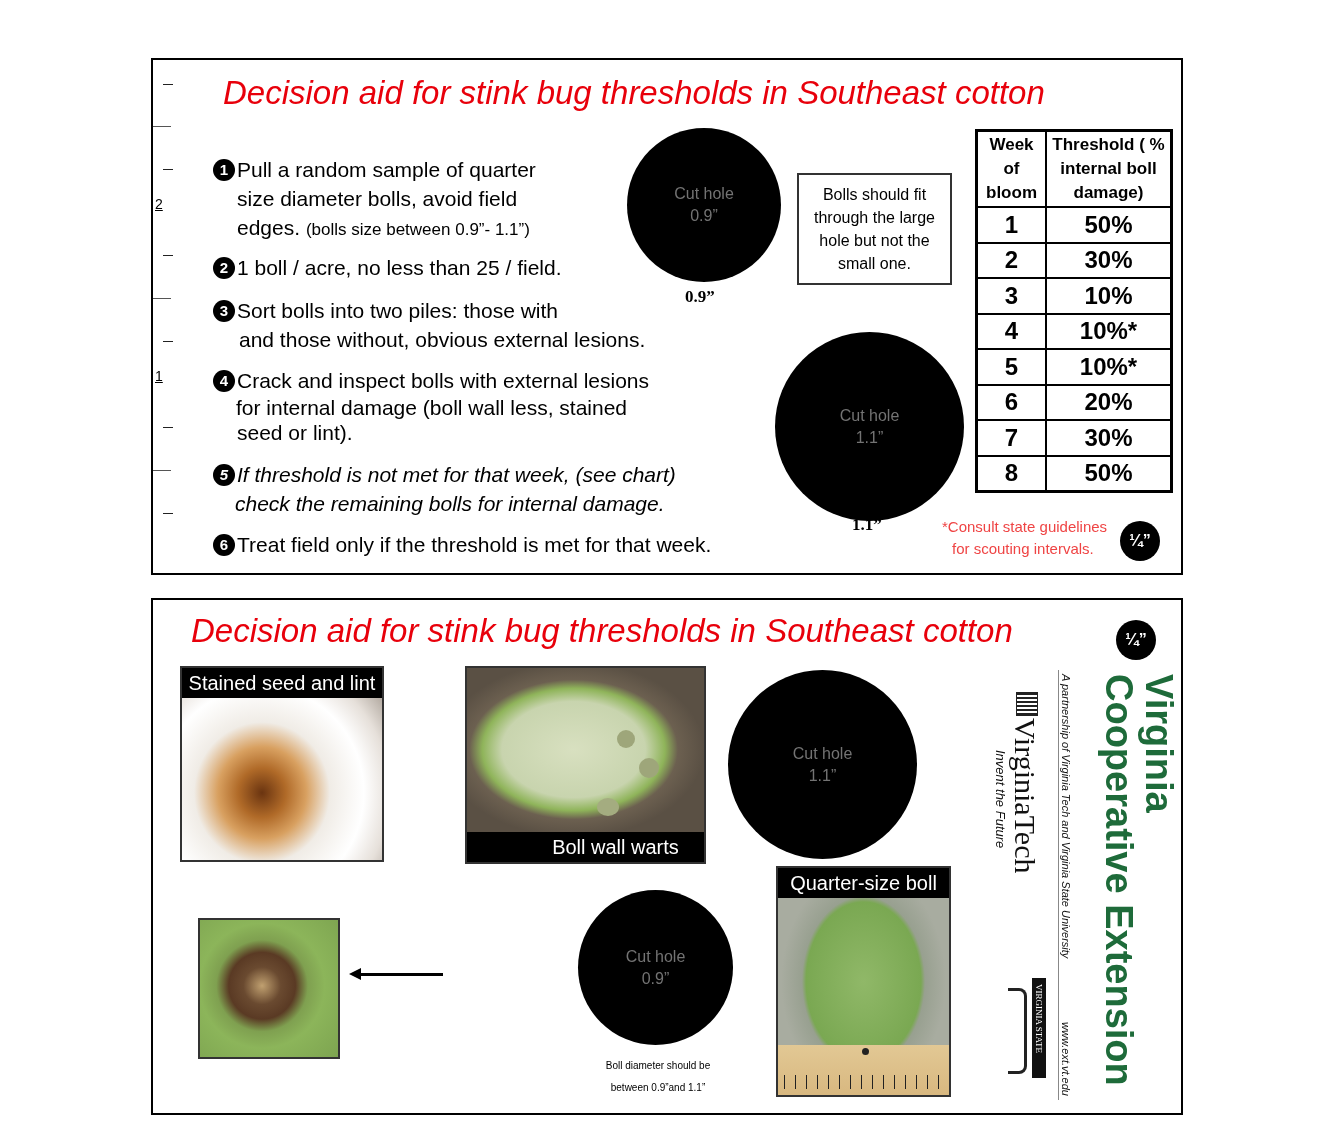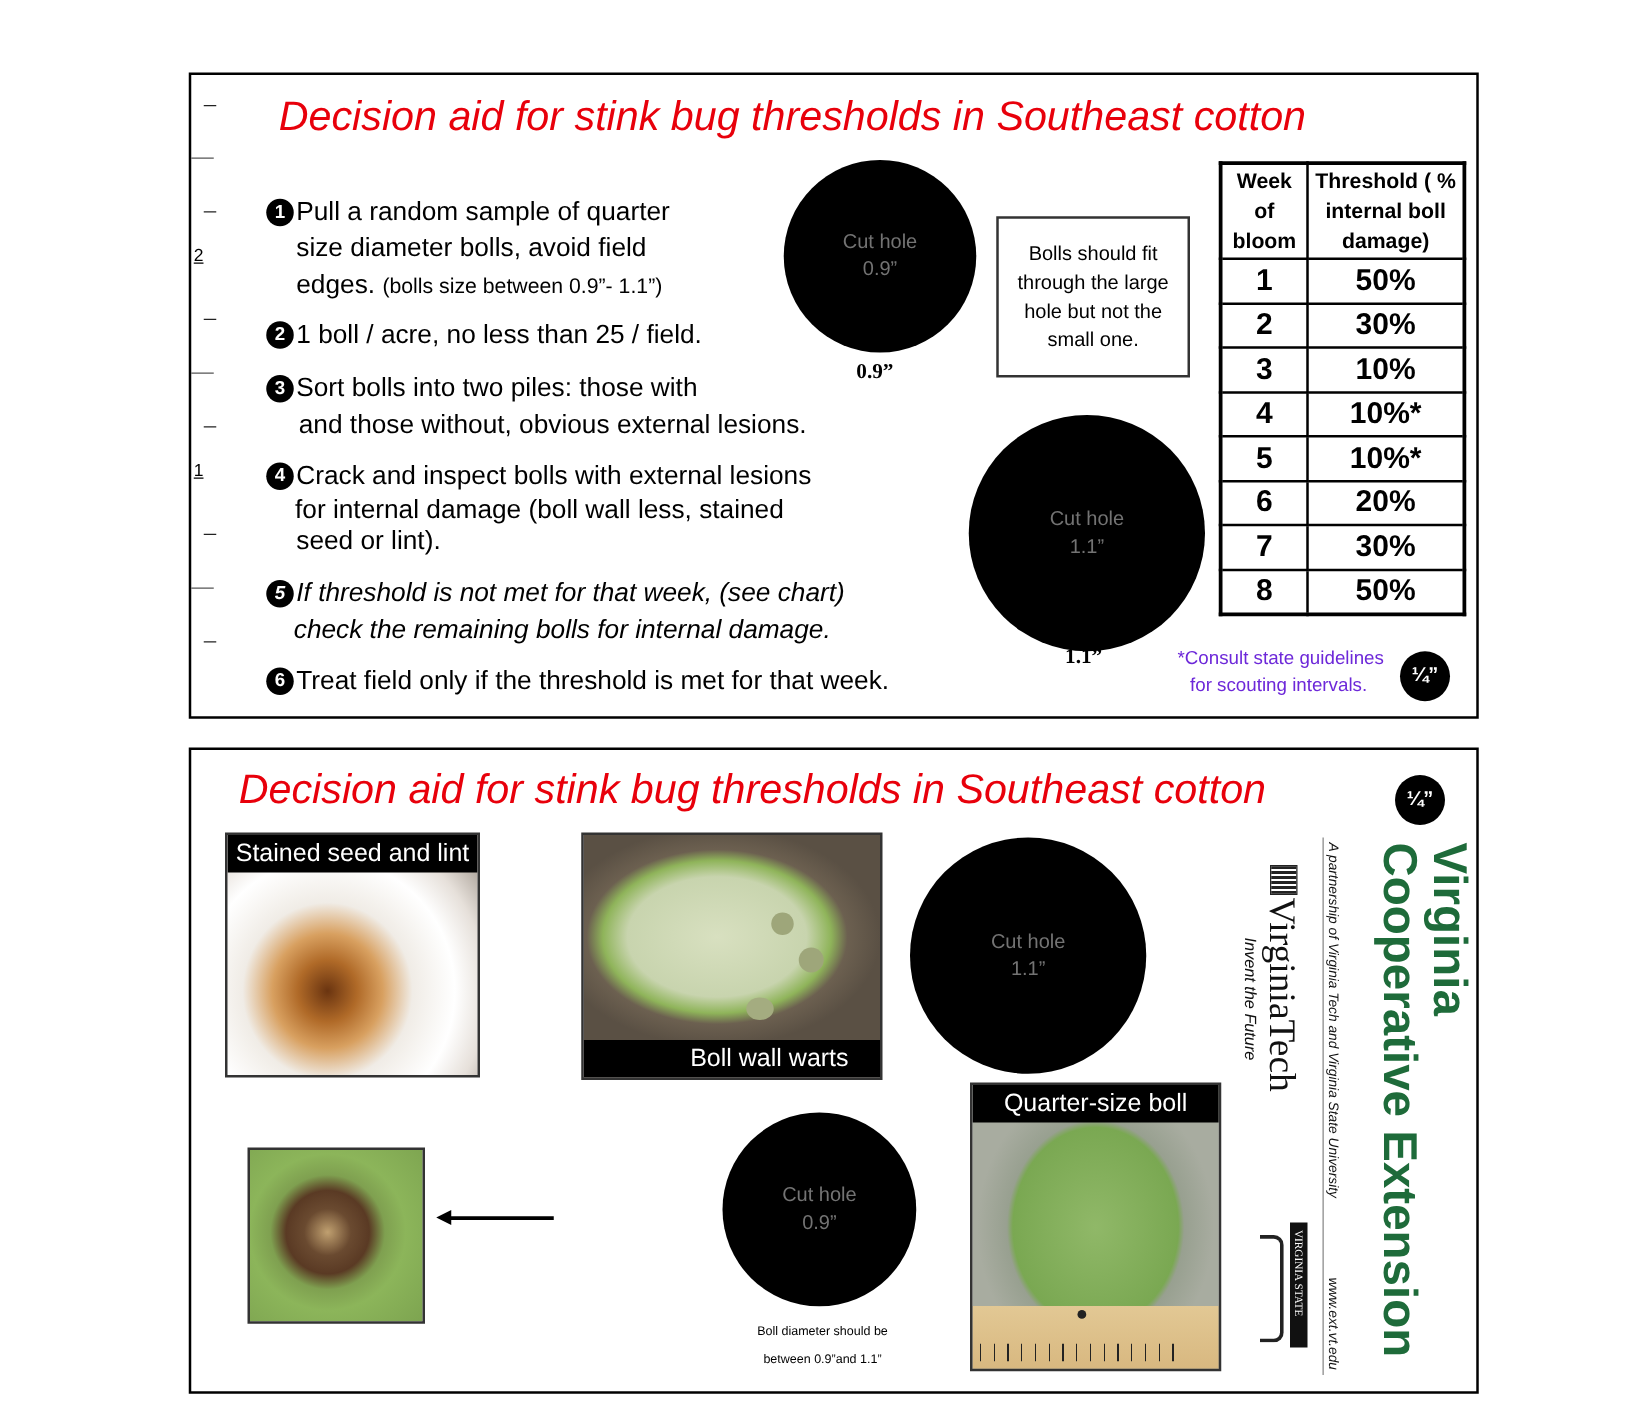--- a/index.html
+++ b/index.html
@@ -26,21 +26,21 @@
           flex-direction:column; align-items:center; justify-content:center; font-size:16px; line-height:22px; }
   .hole-caption { position:absolute; font-family:"Liberation Serif", serif; font-weight:bold; font-size:17px; }
   .note-box { position:absolute; border:2px solid #333; font-size:16px; line-height:23px; text-align:center;
               display:flex; align-items:center; justify-content:center; box-sizing:border-box; }
   
   table.thr { position:absolute; left:975px; top:129px; border-collapse:collapse; border:3px solid #000; }
   table.thr th { font-size:17px; font-weight:bold; line-height:24px; border:2px solid #000; padding:1px 3px; }
   table.thr td { font-size:24px; font-weight:bold; text-align:center; border:2px solid #000; height:33.5px; padding:0; }
   table.thr th:first-child, table.thr td:first-child { width:61px;margin-left:44px; }
   table.thr th:last-child, table.thr td:last-child { width:117px; }
-  .footnote { position:absolute; font-size:15px; line-height:22px; color:#6d28d9; white-space:nowrap; }
+  .footnote { position:absolute; font-size:15px; line-height:22px; color:#ef4444; white-space:nowrap; }
   .quarter { position:absolute; width:40px; height:40px; border-radius:50%; background:#000; color:#fff;
              font-weight:bold; font-size:16px; display:flex; align-items:center; justify-content:center; }
   
   .photo { position:absolute; border:2px solid #333; box-sizing:border-box; overflow:hidden; }
   .photo-label { position:absolute; background:#000; color:#fff; font-size:20px; text-align:center; line-height:30px; white-space:nowrap; }
   
   .vert { position:absolute; transform-origin:0 0; transform:rotate(90deg); white-space:nowrap; }
 </style>
 </head>
 <body>
@@ -87,21 +87,21 @@
   <div class="step" style="left:60px;top:470px;">
     <span class="num">6</span><span>Treat field only if the threshold is met for that week.</span>
   </div>
 
   <div class="hole" style="left:474px;top:68px;width:154px;height:154px;">
     <span>Cut hole</span>
     <span>0.9”</span>
   </div>
   <div class="hole-caption" style="left:532px;top:227px;">0.9”</div>
 
-  <div class="note-box" style="left:644px;top:113px;width:155px;height:129px;padding:4px;">Bolls should fit through the large hole but not the small one.</div>
+  <div class="note-box" style="left:644px;top:113px;width:155px;height:112px;padding:4px;">Bolls should fit through the large hole but not the small one.</div>
 
   <div class="hole" style="left:622px;top:272px;width:189px;height:189px;">
     <span>Cut hole</span>
     <span>1.1”</span>
   </div>
   <div class="hole-caption" style="left:699px;top:455px;">1.1”</div>
 
   <div class="footnote" style="left:789px;top:456px;">
     <div>*Consult state guidelines</div>
     <div style="padding-left:10px">for scouting intervals.</div>
@@ -184,21 +184,21 @@
 
   <div class="hole" style="left:425px;top:290px;width:155px;height:155px;">
     <span>Cut hole</span>
     <span>0.9”</span>
   </div>
   <div style="position:absolute;left:400px;top:455px;width:210px;text-align:center;font-size:10px;line-height:22px;">
     <div>Boll diameter should be</div>
     <div>between 0.9”and 1.1”</div>
   </div>
 
-  <div class="photo" style="left:623px;top:266px;width:201px;height:231px;
+  <div class="photo" style="left:623px;top:266px;width:175px;height:231px;
        background:linear-gradient(to bottom, transparent 0%, transparent 78%, #e2c894 78%, #d8b880 100%),
                   radial-gradient(ellipse 48% 50% at 50% 50%, #90b868 0%, #7aa852 70%, #98a090 75%, #a8aca0 100%);">
     <div style="position:absolute;left:84px;top:180px;width:7px;height:7px;border-radius:50%;background:#222;"></div>
     <div style="position:absolute;left:6px;bottom:6px;width:160px;height:14px;
          background:repeating-linear-gradient(to right, #222 0 1px, transparent 1px 11px);"></div>
     <div class="photo-label" style="left:0;top:0;width:100%;">Quarter-size boll</div>
   </div>
 
   <div style="position:absolute;left:845px;top:60px;width:180px;height:450px;">
     <div class="vert" style="left:182px;top:14px;font-size:38px;font-weight:bold;color:#1e6b3a;">Virginia</div>

